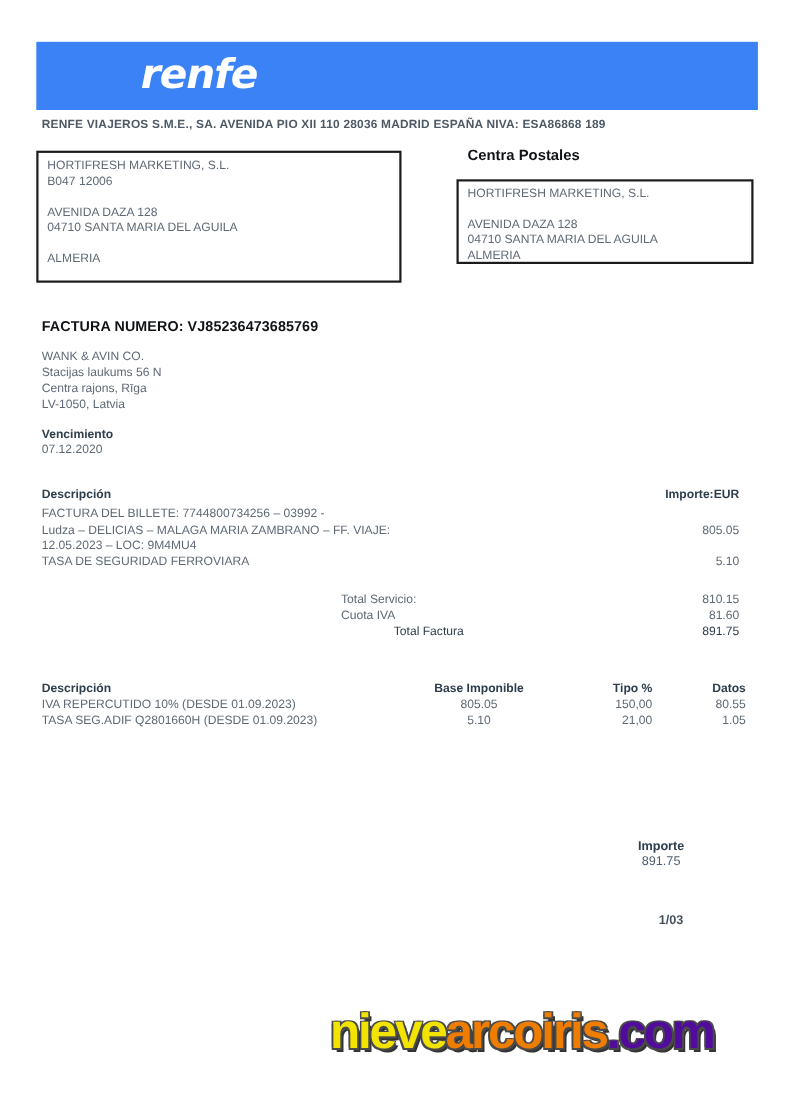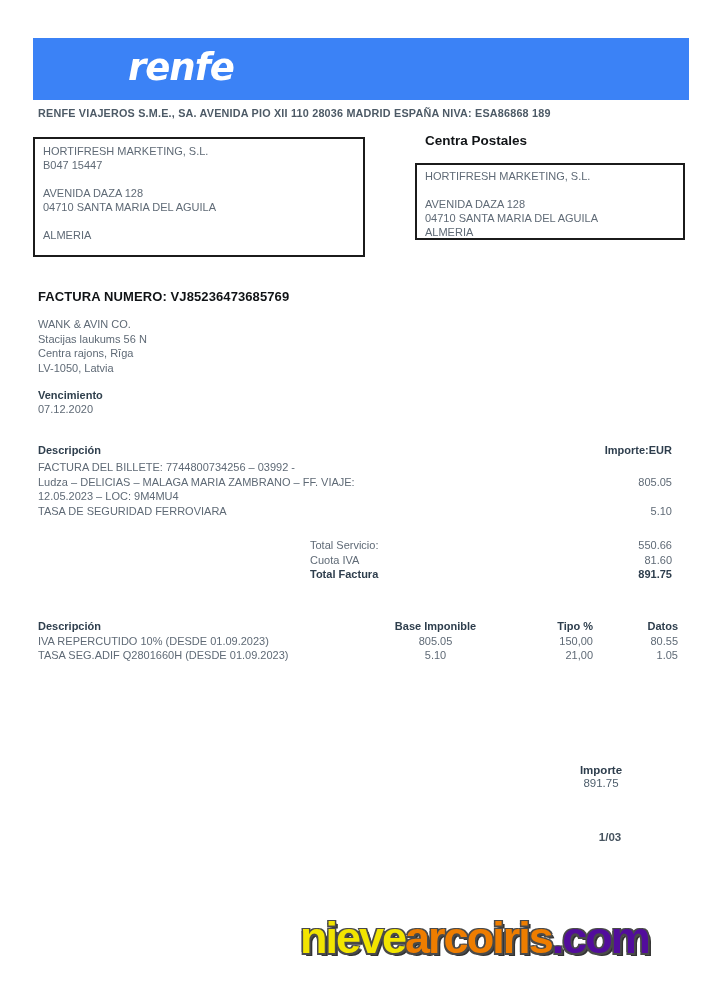--- a/index.html
+++ b/index.html
@@ -33,21 +33,21 @@
   .buyer .line { height:14.5px; line-height:14.5px; }
   .due-label { position:absolute; left:38px; top:389px; font-size:11px; font-weight:700; color:#30404d; }
   .due-date  { position:absolute; left:38px; top:403px; font-size:11px; color:#5f6a76; }
   .bold-hdr { font-size:11px; font-weight:700; color:#2e3e4d; }
   .desc-header { position:absolute; left:38px; top:438px; width:634px; display:flex; justify-content:space-between; align-items:flex-end; height:18px; }
   .desc-lines { position:absolute; left:38px; top:460px; width:634px; }
   .desc-line { display:flex; justify-content:space-between; height:14.5px; line-height:14.5px; font-size:11px; color:#5f6a76; }
   .desc-line .amt { text-align:right; white-space:nowrap; }
   .totals { position:absolute; left:310px; top:538px; width:362px; }
   .total-row { display:flex; justify-content:space-between; height:14.5px; line-height:14.5px; font-size:11px; color:#5f6a76; }
-  .total-row.bold { font-weight:700; color:#2e3e4d; }
+  .total-row.bold { font-weight:400; color:#2e3e4d;margin-left:48px; }
   .tax-table { position:absolute; left:38px; top:619px; width:640px; }
   .tax-row { display:flex; height:14.5px; line-height:14.5px; font-size:11px; color:#5f6a76; }
   .tax-row.header { font-weight:700; color:#2e3e4d; }
   .col-desc { flex:1; text-align:left; }
   .col-base { width:115px; text-align:center; }
   .col-tipo { width:100px; text-align:right; }
   .col-cuota { width:85px; text-align:right; }
   .importe-footer { position:absolute; left:540px; top:764px; width:122px; text-align:center; }
   .importe-footer .lbl { font-size:11.5px; font-weight:700; color:#2e3e4d;text-align:center; }
   .importe-footer .val { font-size:11.5px; color:#4f5f6d; margin-top:1px; }
@@ -73,21 +73,21 @@
 <div class="page">
 
   <div class="banner">
     <div class="logo">renfe</div>
   </div>
 
   <div class="company-line">RENFE VIAJEROS S.M.E., SA. AVENIDA PIO XII 110 28036 MADRID ESPAÑA NIVA: ESA86868 189</div>
 
   <div class="addr-box-left">
     <div class="line">HORTIFRESH MARKETING, S.L.</div>
-    <div class="line">B047 15447</div>
+    <div class="line">B047 12006</div>
     <div class="line"></div>
     <div class="line">AVENIDA DAZA 128</div>
     <div class="line">04710 SANTA MARIA DEL AGUILA</div>
     <div class="line"></div>
     <div class="line">ALMERIA</div>
   </div>
 
   <div class="datos-title">Centra Postales</div>
 
   <div class="addr-box-right">
@@ -130,21 +130,21 @@
     </div>
     <div class="desc-line">
       <span>TASA DE SEGURIDAD FERROVIARA</span>
       <span class="amt">5.10</span>
     </div>
   </div>
 
   <div class="totals">
     <div class="total-row">
       <span>Total Servicio:</span>
-      <span>550.66</span>
+      <span>810.15</span>
     </div>
     <div class="total-row">
       <span>Cuota IVA</span>
       <span>81.60</span>
     </div>
     <div class="total-row bold">
       <span>Total Factura</span>
       <span>891.75</span>
     </div>
   </div>

